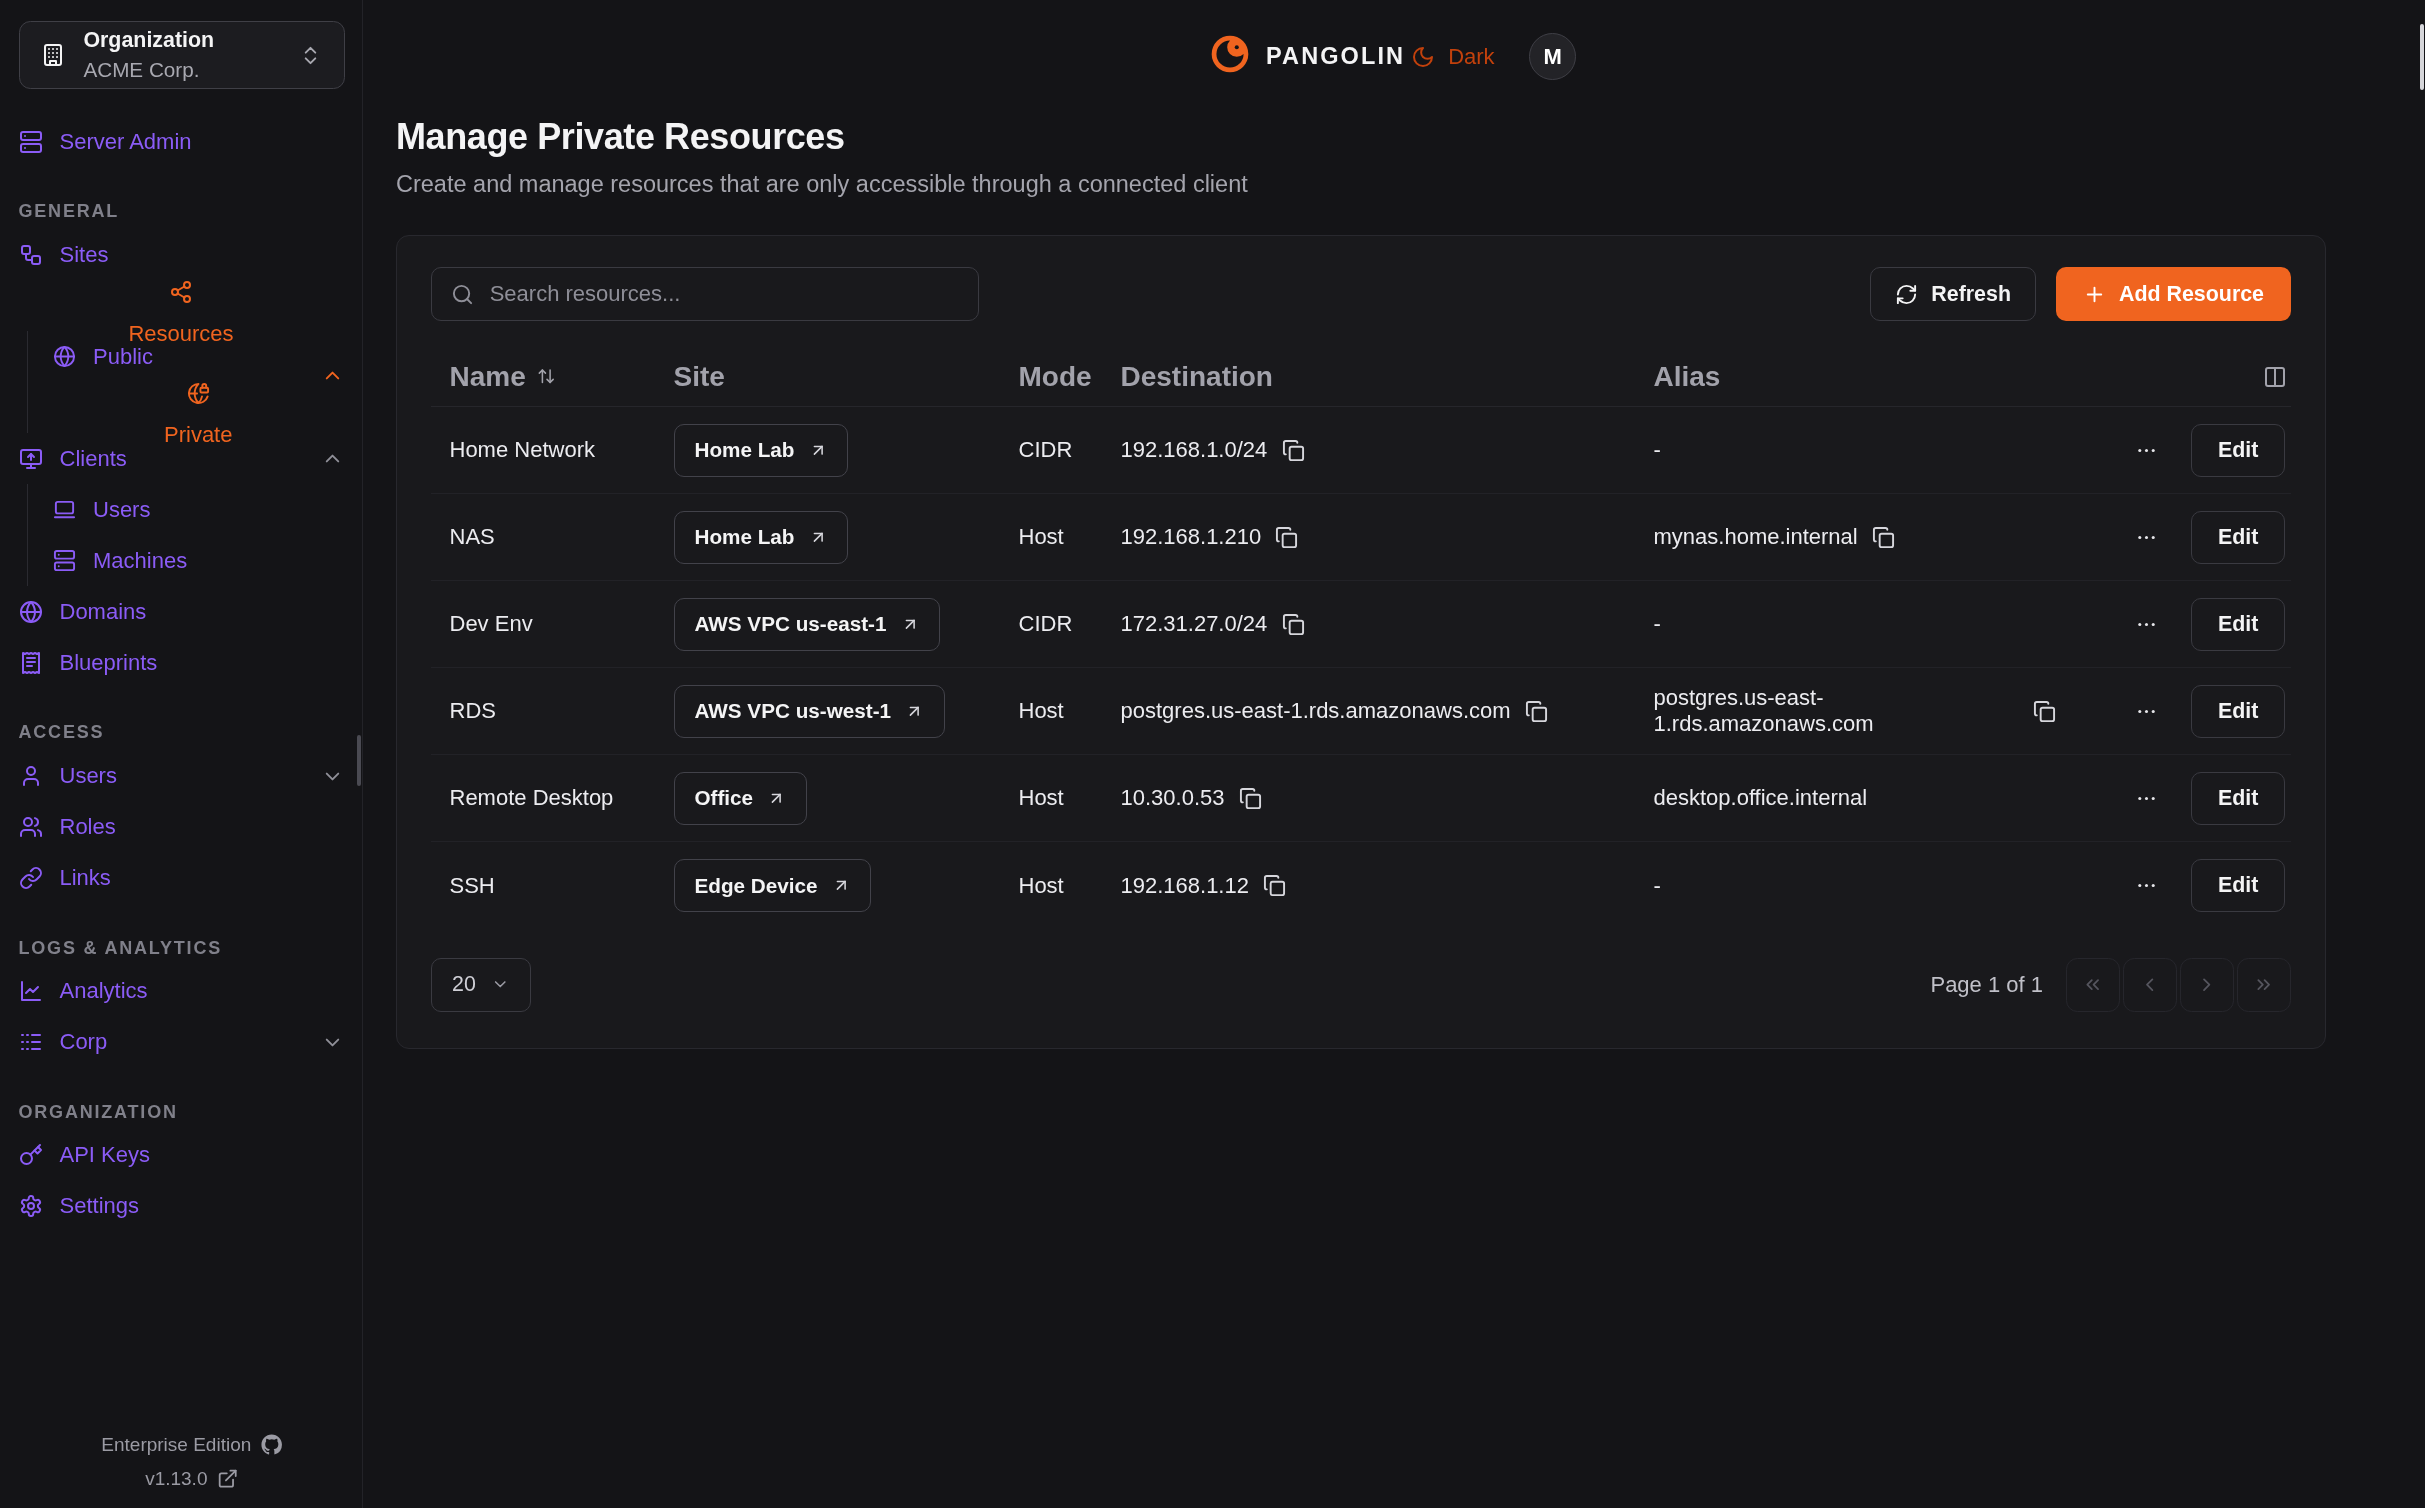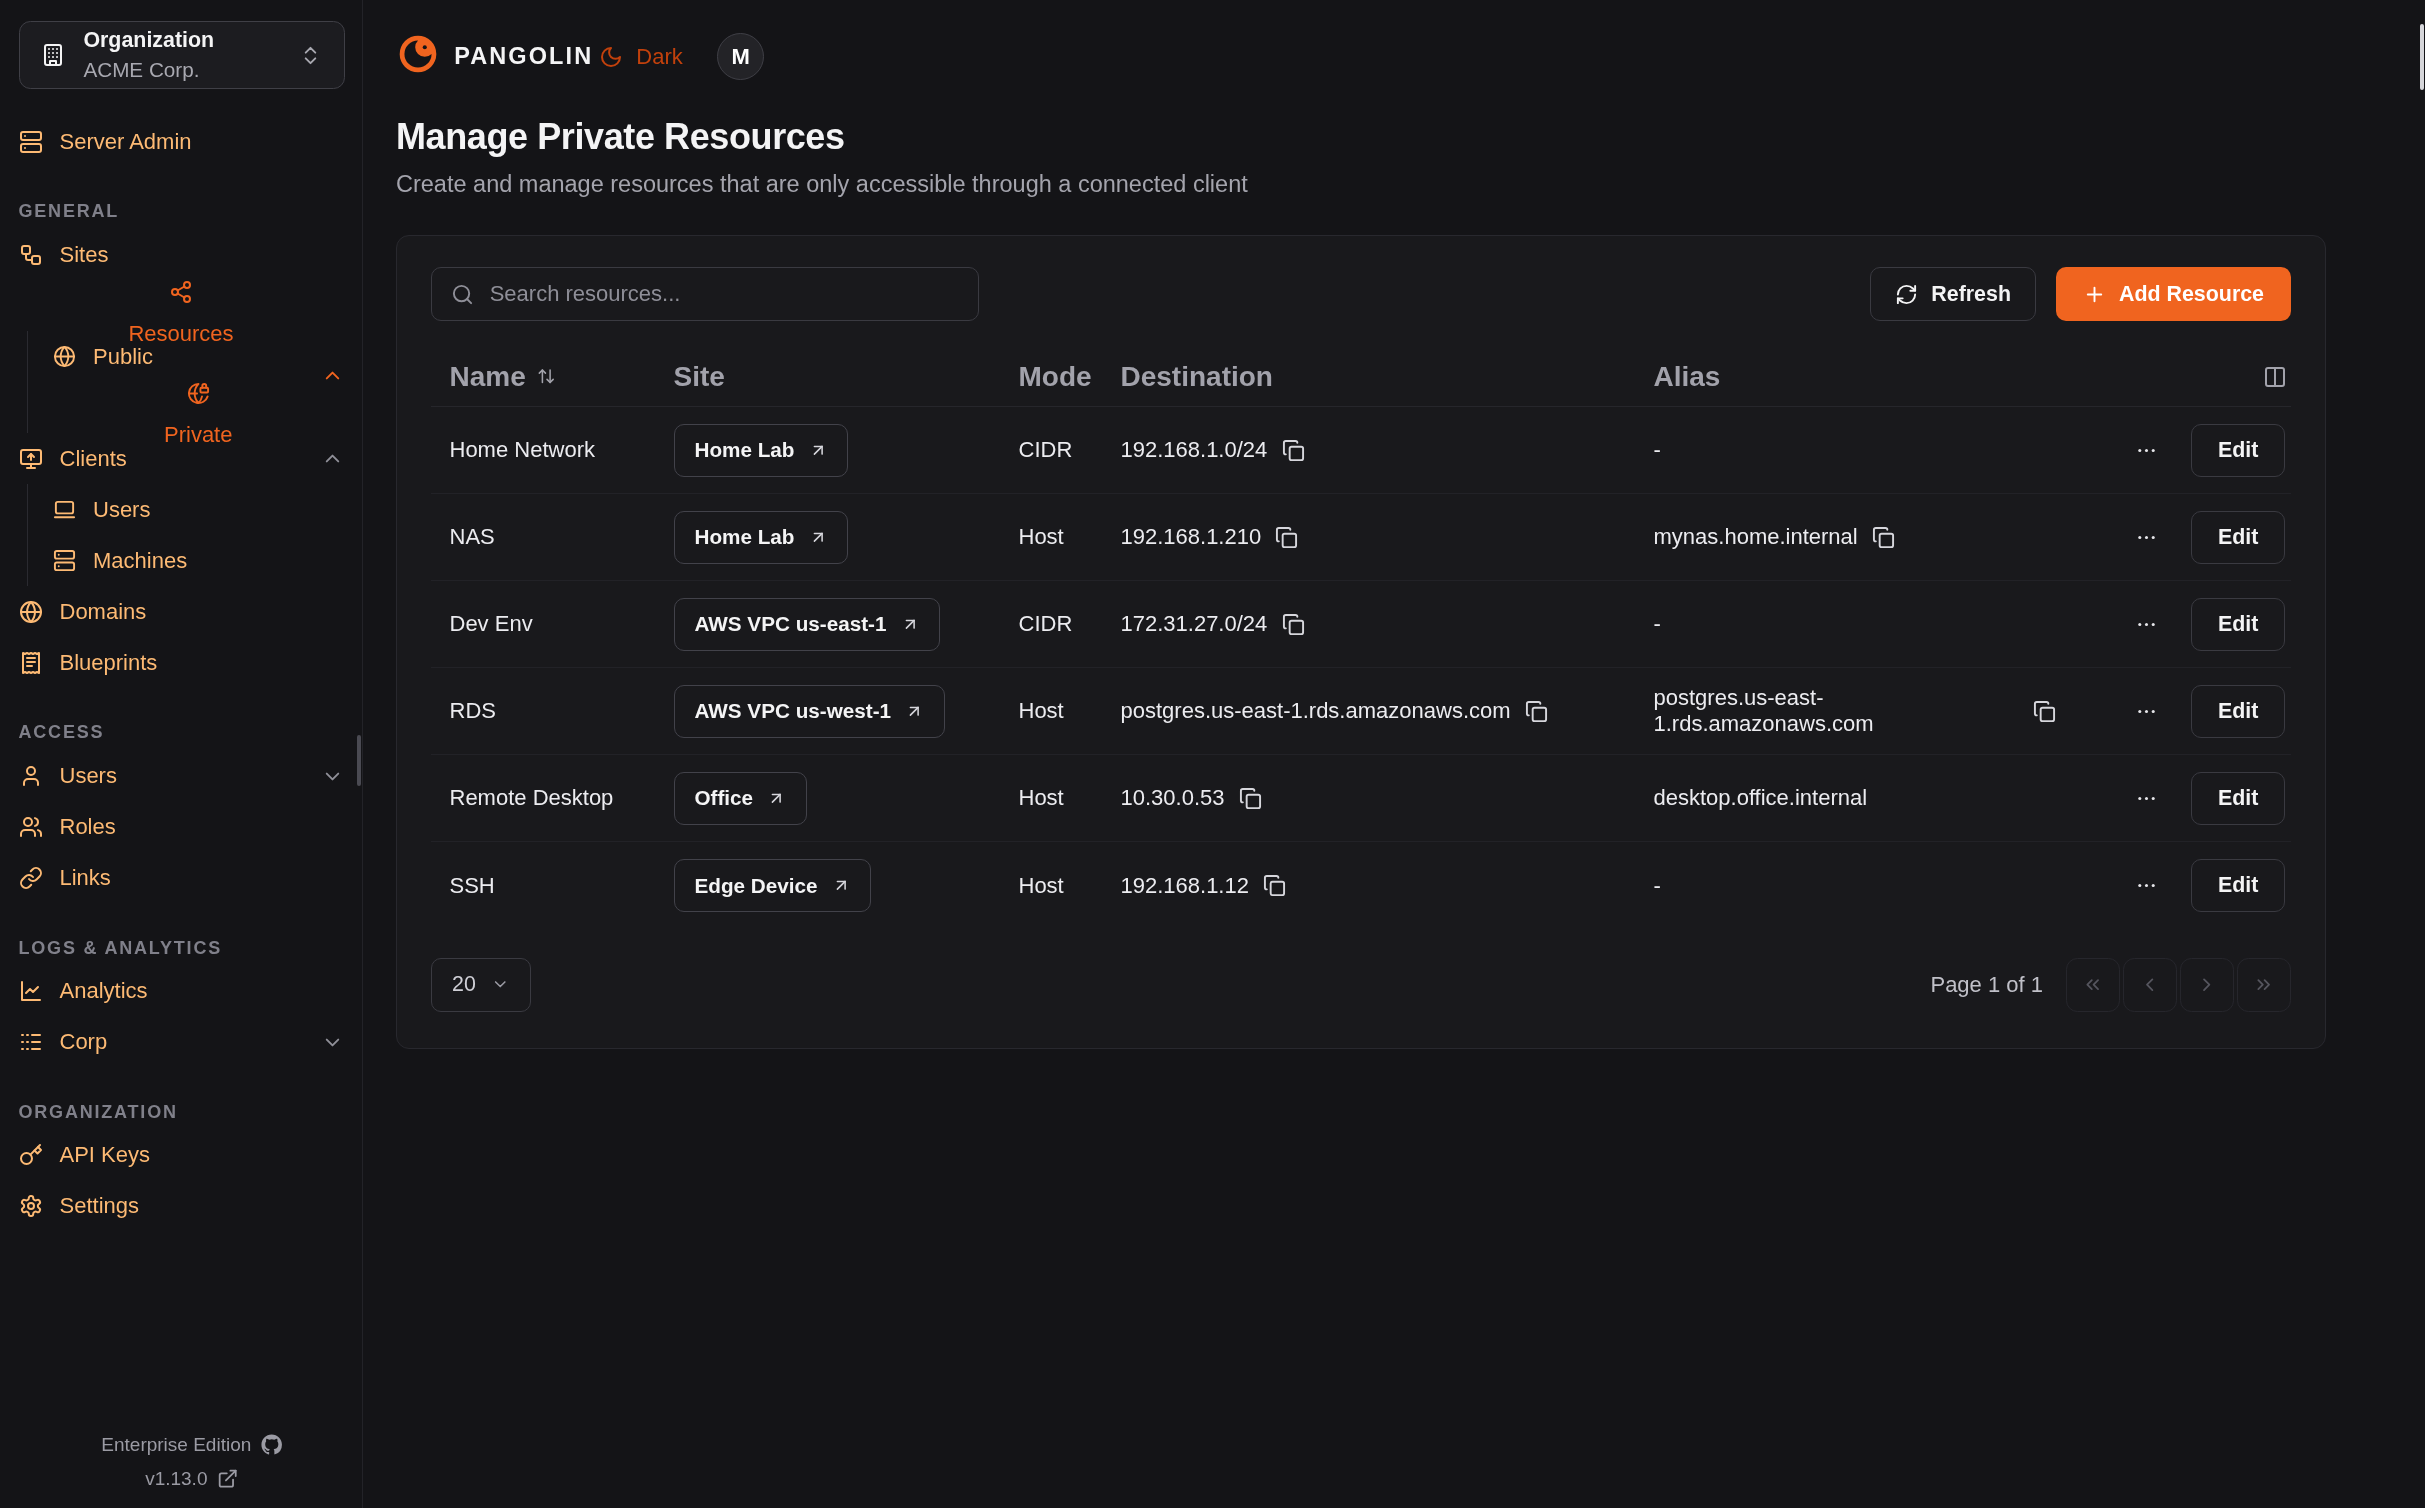--- a/index.html
+++ b/index.html
@@ -20,21 +20,21 @@
     margin:0 18.5px; width:326px; height:68px; display:flex; align-items:center; gap:18.5px;
     padding:0 21.4px; background:#1c1c20; border:0.7px solid #3f3f46; border-radius:11.4px;
     color:#f4f4f5; cursor:pointer; font-family:inherit; text-align:left;
   }
   .org-text { flex:1; display:flex; flex-direction:column; gap:5px; }
   .org-label { font-weight:bold; font-size:21.4px; }
   .org-value { font-size:20.7px; color:#a8a8b0; }
   nav { padding:0 18.5px; }
   .nav-item {
     display:flex; align-items:center; gap:17px; height:51px;
-    color:#fdba74; font-size:22px; cursor:pointer;
+    color:#8b5cf6; font-size:22px; cursor:pointer;
   }
   .nav-item.first { margin-top:27px; }
   .nav-item.active { color:#f0641f;flex-direction:column; }
   .nav-item .chev { margin-left:auto; color:#8f8f98; display:flex; }
   .nav-item.active .chev { color:#f0641f; }
   .section-label {
     margin-top:34px; margin-bottom:7.1px; font-size:18px; font-weight:bold;
     letter-spacing:1.8px; color:#80808a;
   }
   .subgroup { margin-left:8.5px; border-left:1.4px solid #2a2a30; padding-left:25px; }
@@ -47,21 +47,21 @@
   .sidebar-footer {
     position:absolute; bottom:18.5px; left:11px; width:100%;
     display:flex; flex-direction:column; align-items:center; gap:11.4px;
     color:#9b9ba4; font-size:19px;
   }
   .footer-line { display:flex; align-items:center; gap:10px; cursor:pointer; }
   .footer-line .ic svg { width:21.4px; height:21.4px; }
 
   
   main { flex:1; padding:33px 38px 0 33px; position:relative; }
-  .topbar { display:flex; align-items:center; justify-content:flex-start; height:47px; }
+  .topbar { display:flex; align-items:center; justify-content:center; height:47px; }
   .brand { display:flex; align-items:center; gap:14.2px; cursor:pointer; }
   .brand-mark svg { width:44px; height:44px; }
   .brand-name { font-size:23.5px; font-weight:bold; letter-spacing:2.1px; }
   .topbar-right { display:flex; align-items:center; gap:28.5px; }
   .theme-toggle { display:flex; align-items:center; gap:13px; background:none; border:none; color:#c2410c; font-size:22px; font-family:inherit; cursor:pointer; }
   .avatar {
     width:47px; height:47px; border-radius:50%; background:#232327; border:1.4px solid #3f3f46;
     color:#fff; font-size:22px; font-weight:bold; display:flex; align-items:center; justify-content:center;
     cursor:pointer; font-family:inherit;
   }

